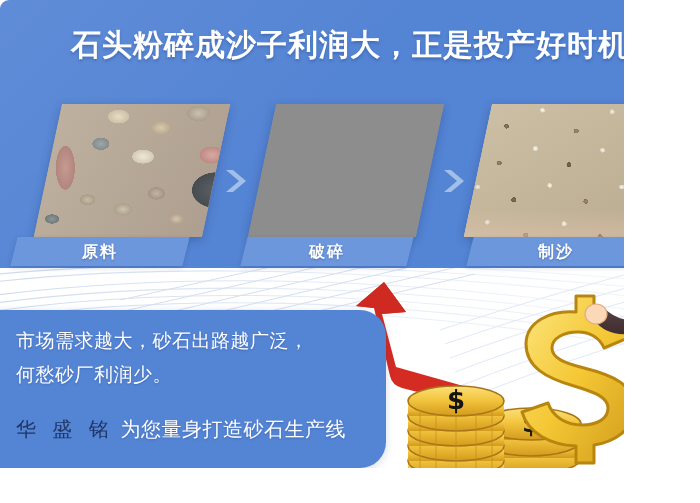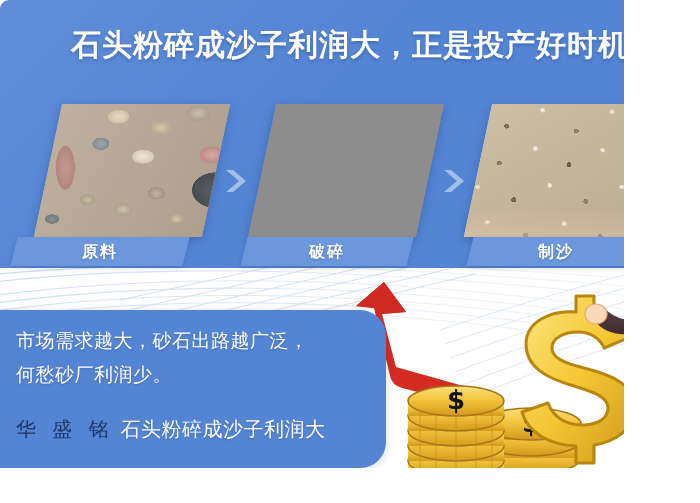--- a/index.html
+++ b/index.html
@@ -407,19 +407,19 @@
         <rect x="276" y="150" width="40" height="3" fill="#32211f"></rect>
       </g>
     </svg>
   </div>
 
   <div class="copy-panel">
     <div class="copy-line cl1">市场需求越大，砂石出路越广泛，</div>
     <div class="copy-line cl2">何愁砂厂利润少。</div>
     <div class="copy-line cl3">
       <span class="brand">华 盛 铭</span>
-      <span>石头粉碎成沙子利润大</span>
+      <span>为您量身打造砂石生产线</span>
     </div>
   </div>
 
   <div class="bottom-strip"></div>
 
 </div>
 
 </body></html>

